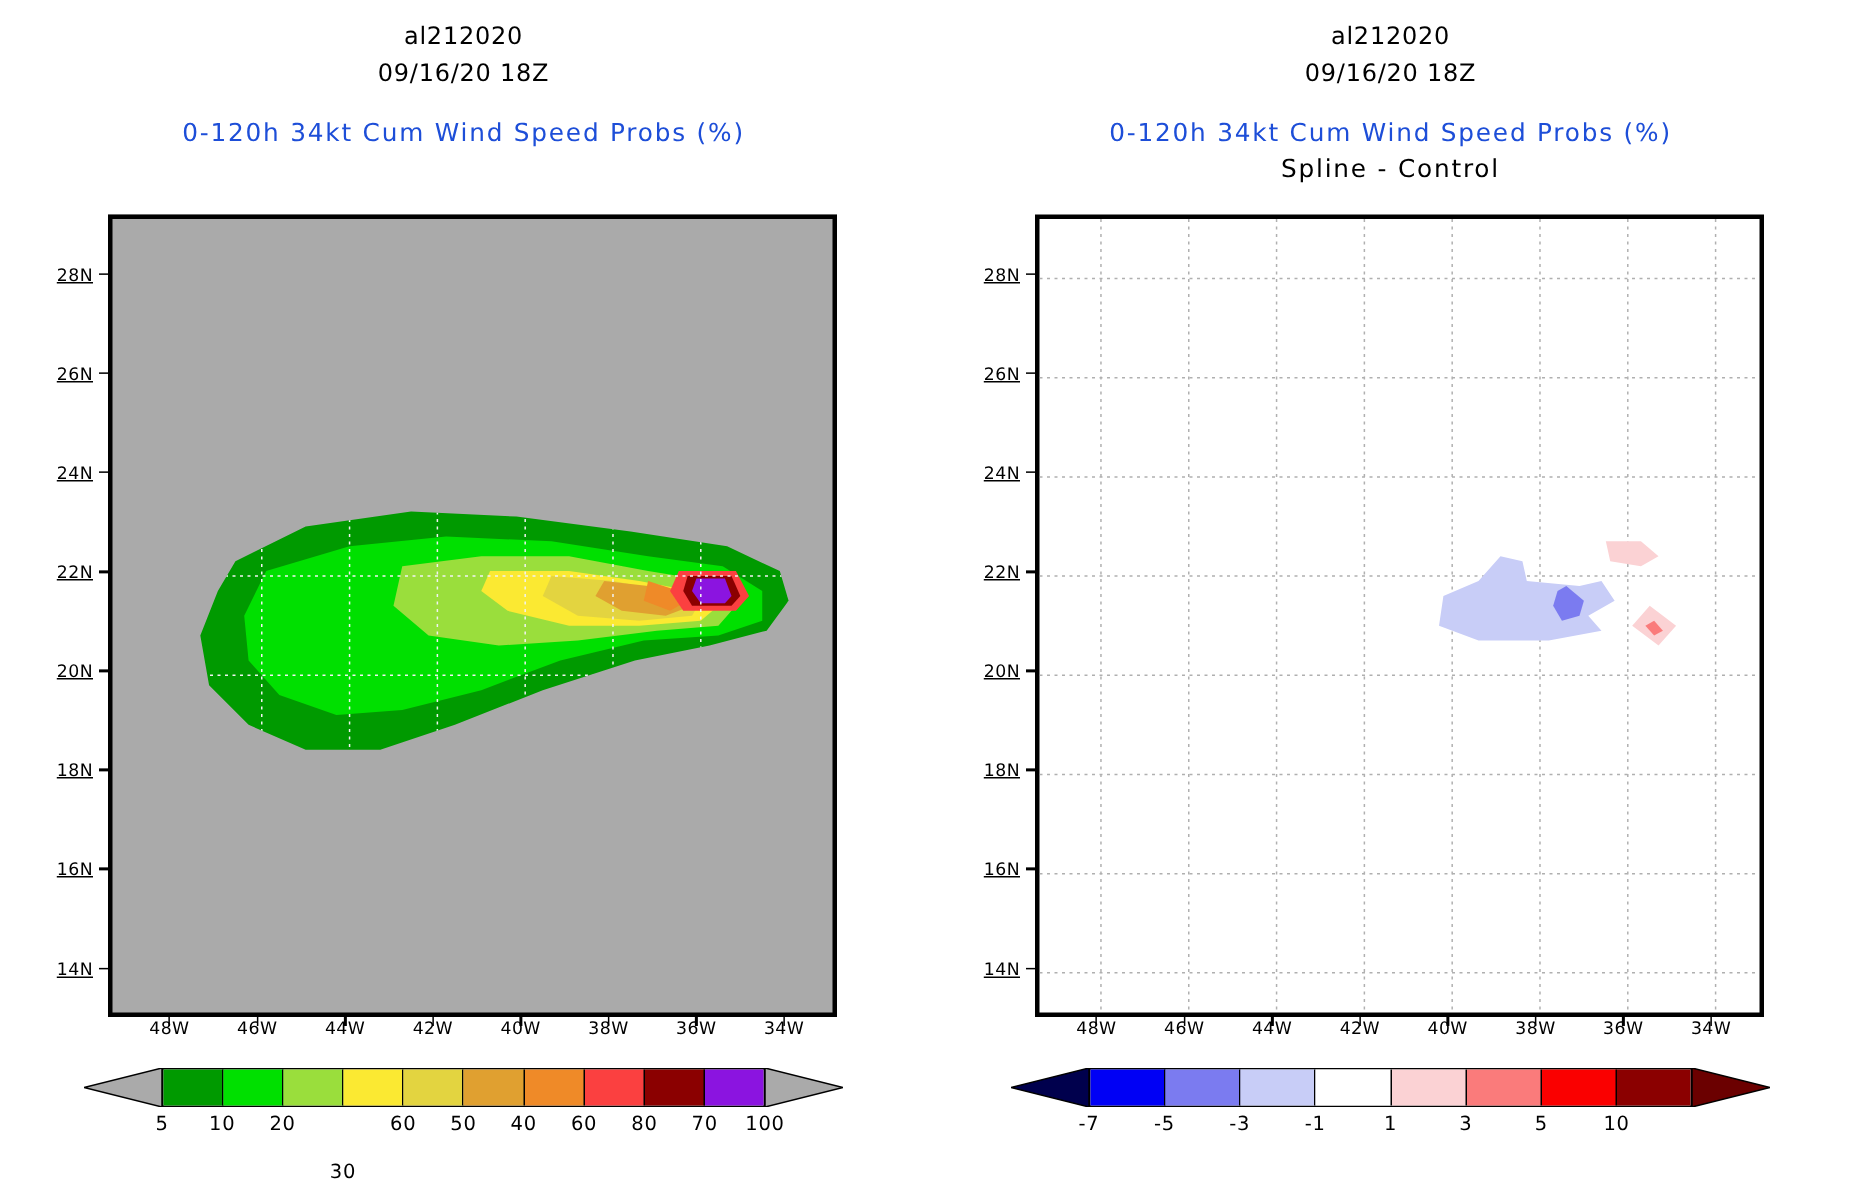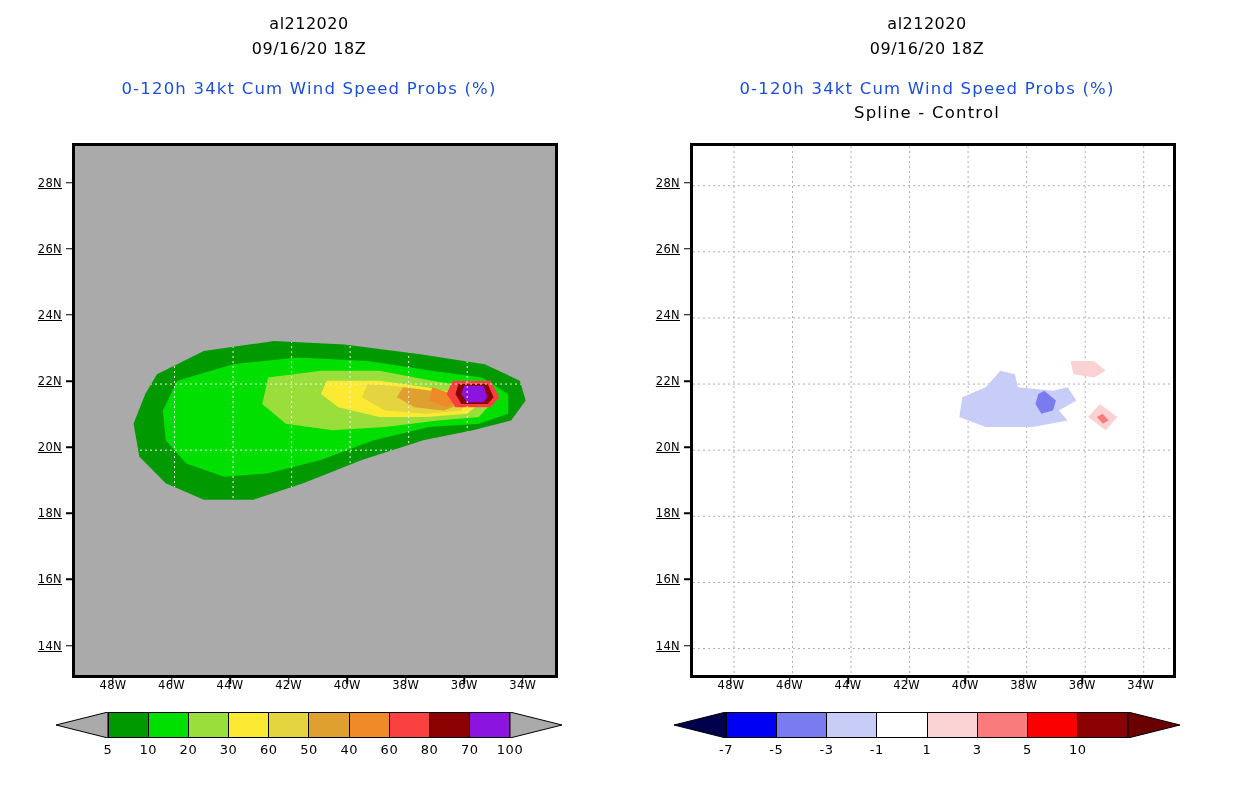--- a/index.html
+++ b/index.html
@@ -166,21 +166,21 @@
       </div>
     <div class="cap cap-right">
       <svg width="52" height="26" viewBox="0 0 52 26">
           <polygon points="52,13 0,0 0,26" fill="#aaaaaa" stroke="#000" stroke-width="1"></polygon>
         </svg>
     </div>
     <div id="cbar-left-labels">
         <div class="cbar-lbl" style="left: 108px;">5</div>
         <div class="cbar-lbl" style="left: 148.2px;">10</div>
         <div class="cbar-lbl" style="left: 188.4px;">20</div>
-        <div class="cbar-lbl" style="left: 228.6px;">30</div>
+        <div class="cbar-lbl" style="left: 228.6px; margin-top: 32px;">30</div>
         <div class="cbar-lbl" style="left: 268.8px;">60</div>
         <div class="cbar-lbl" style="left: 309px;">50</div>
         <div class="cbar-lbl" style="left: 349.2px;">40</div>
         <div class="cbar-lbl" style="left: 389.4px;">60</div>
         <div class="cbar-lbl" style="left: 429.6px;">80</div>
         <div class="cbar-lbl" style="left: 469.8px;">70</div>
         <div class="cbar-lbl" style="left: 510px;">100</div>
       </div>
   </div>
 </div>

